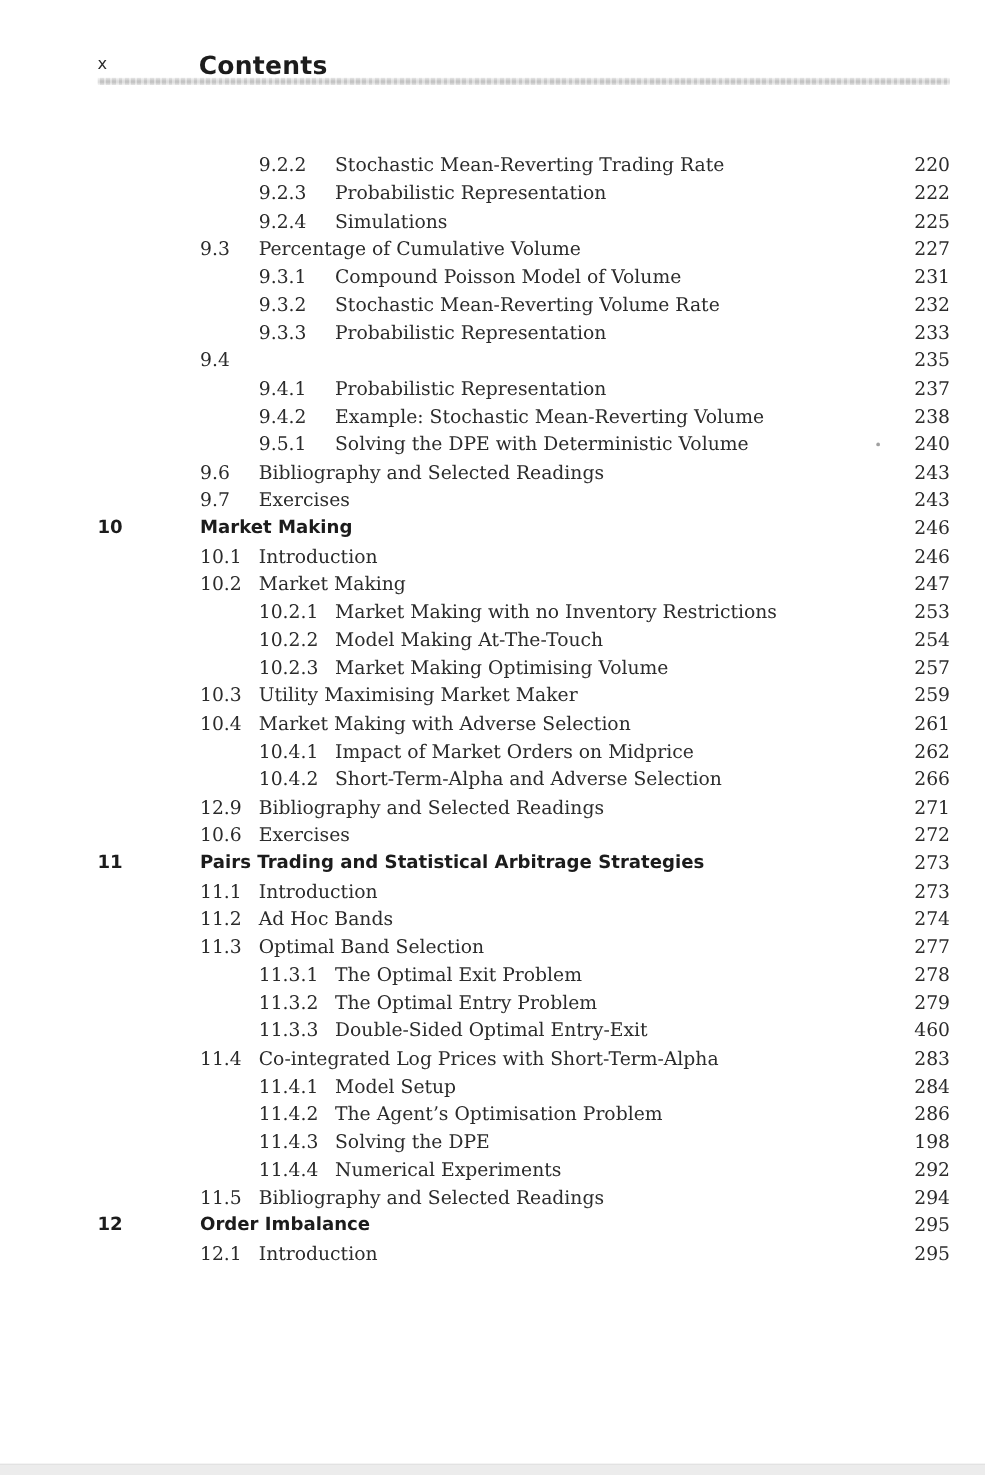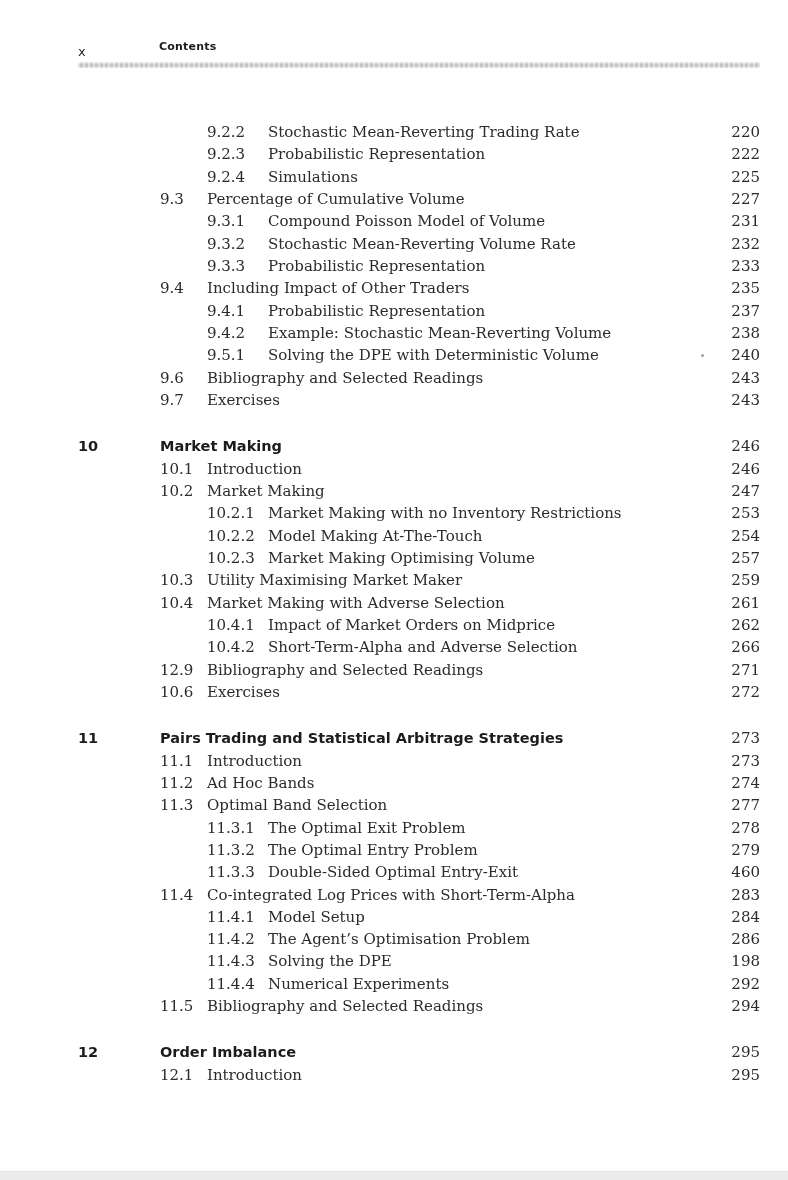--- a/index.html
+++ b/index.html
@@ -21,21 +21,21 @@
     font-family: "DejaVu Sans", sans-serif;
     font-size: 13px;
     color: var(--text, #2b2b2b);
   }
   .header-title {
     position: absolute;
     left: 159px;
     top: 40px;
     font-family: "DejaVu Sans", sans-serif;
     font-weight: 700;
-    font-size: 11px;
+    font-size: 20px;
     letter-spacing: 0.2px;
     color: var(--heading, #1c1c1c);
   }
   .header-rule {
     position: absolute;
     left: 78px;
     top: 62px;
     width: 682px;
     height: 6px;
     border-radius: 1px;
@@ -61,21 +61,21 @@
     line-height: 22.33px;
     font-size: 15px;
     color: var(--text, #2b2b2b);
     white-space: nowrap;
   }
   .toc-row .page { right: 0; }
   .l2 .num   { left: 82px; }
   .l2 .title { left: 129px; }
   .l3 .num   { left: 129px; }
   .l3 .title { left: 190px; }
-  .l1 { margin-top: 24px; }
+  .l1 { }
   .l1 .num, .l1 .title {
     font-family: "DejaVu Sans", sans-serif;
     font-weight: 700;
     font-size: 14.5px;
     color: var(--heading, #1c1c1c);
   }
   .l1 .num   { left: 0; }
   .l1 .title { left: 82px; }
   .l1 .page  {
     font-family: "DejaVu Serif", serif;
@@ -143,21 +143,20 @@
       <span class="title">Stochastic Mean-Reverting Volume Rate</span>
       <span class="page">232</span>
     </div>
     <div class="toc-row l3">
       <span class="num">9.3.3</span>
       <span class="title">Probabilistic Representation</span>
       <span class="page">233</span>
     </div>
     <div class="toc-row l2">
       <span class="num">9.4</span>
-      <span class="title">Including Impact of Other Traders</span>
       <span class="page">235</span>
     </div>
     <div class="toc-row l3">
       <span class="num">9.4.1</span>
       <span class="title">Probabilistic Representation</span>
       <span class="page">237</span>
     </div>
     <div class="toc-row l3">
       <span class="num">9.4.2</span>
       <span class="title">Example: Stochastic Mean-Reverting Volume</span>

